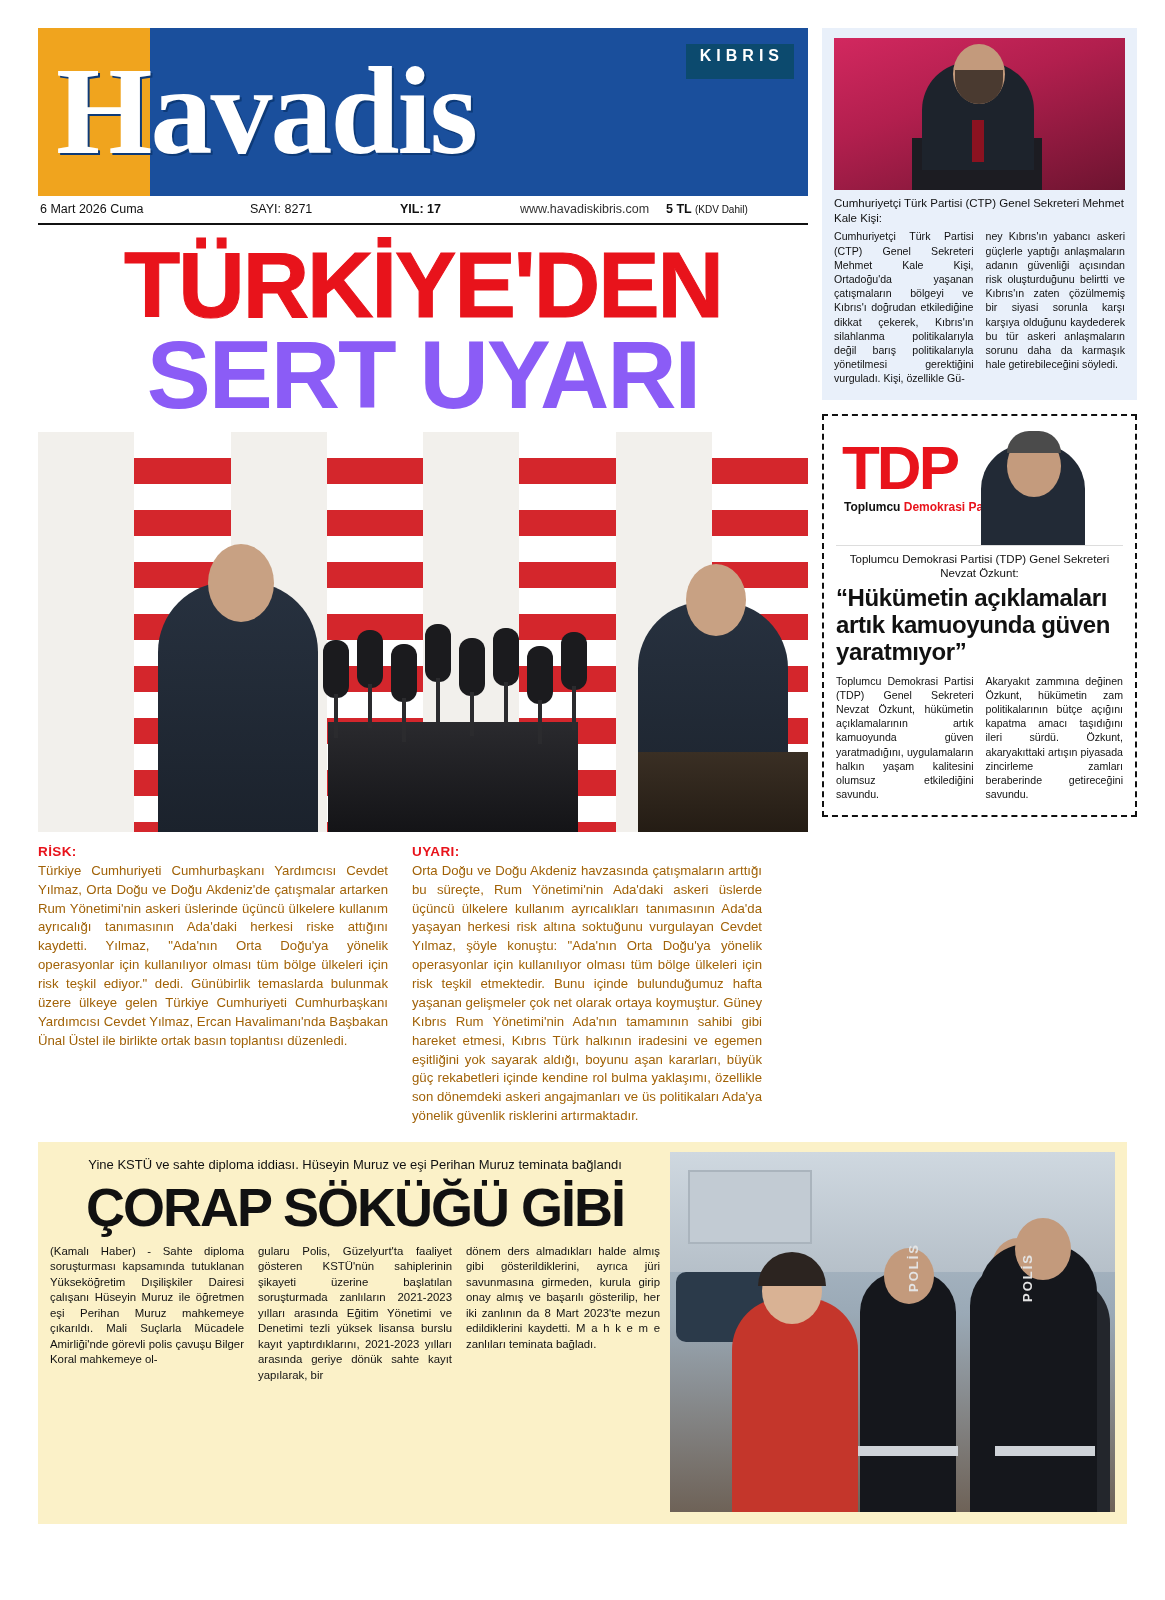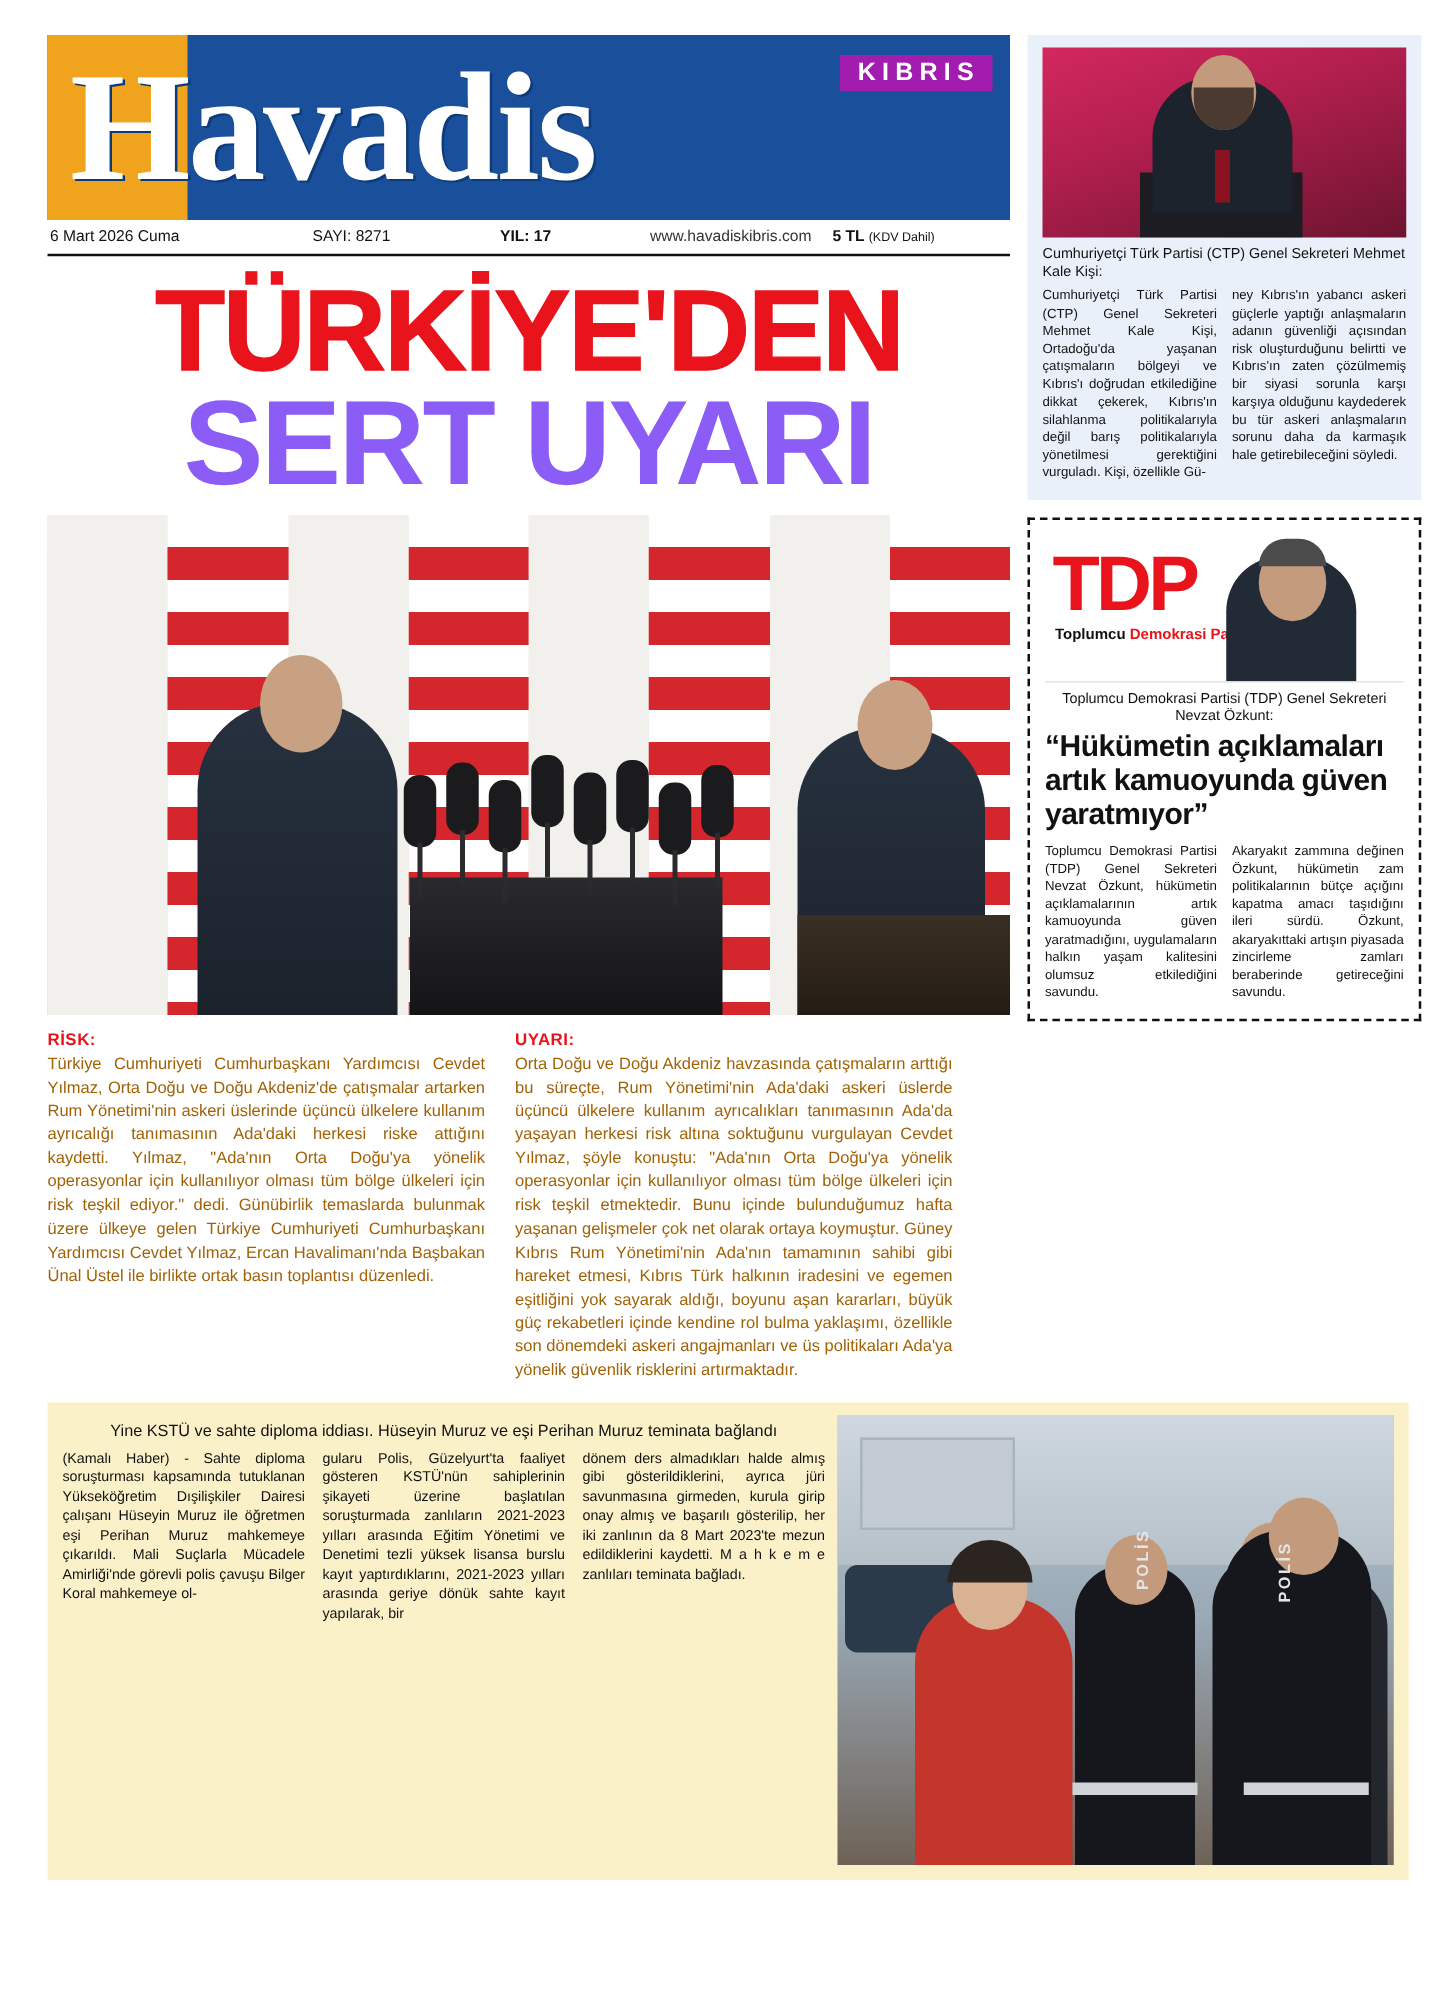--- a/index.html
+++ b/index.html
@@ -11,21 +11,21 @@
     color:#111;
     overflow:hidden;
     position:relative;
   }
   .page { width:1165px; height:1600px; position:relative; padding:28px 38px 0 38px; }
 
   
   .masthead-row { display:flex; gap:14px; align-items:flex-start; }
   .masthead { width:770px; position:relative; }
   .logo-band {
-    height:148px;
+    height:168px;
     background:#1a4f9c;
     position:relative;
     display:flex; align-items:center;
     overflow:hidden;
   }
   .logo-band::before {
     content:"";
     position:absolute; left:0; top:0; bottom:0; width:112px;
     background:#f0a41e;
   }
@@ -35,23 +35,23 @@
     font-weight:700;
     font-size:124px;
     line-height:1;
     color:#ffffff;
     letter-spacing:-2px;
     padding-left:18px;
     text-shadow:2px 2px 0 #0d3a78;
   }
   .kibris-tag {
     position:absolute; right:14px; top:16px;
-    background:#a21caf; color:#ffffff;
-    font-size:20px; letter-spacing:5px; font-weight:700;
-    padding:3px 10px 3px 14px;
+    background:#0c4a6e; color:#ffffff;
+    font-size:16px; letter-spacing:5px; font-weight:700;
+    padding:3px 10px 14px 14px;
   }
   .info-bar {
     display:flex; align-items:center;
     border-bottom:2px solid #111;
     font-size:12.5px;
     padding:6px 2px 7px 2px;
     color:#111;
   }
   .info-bar .d { width:210px; }
   .info-bar .s { width:150px; font-weight:400; }
@@ -340,20 +340,21 @@
           <div class="c">Toplumcu Demokrasi Partisi (TDP) Genel Sekreteri Nevzat Özkunt, hükümetin açıklamalarının artık kamuoyunda güven yaratmadığını, uygulamaların halkın yaşam kalitesini olumsuz etkilediğini savundu.</div>
           <div class="c">Akaryakıt zammına değinen Özkunt, hükümetin zam politikalarının bütçe açığını kapatma amacı taşıdığını ileri sürdü. Özkunt, akaryakıttaki artışın piyasada zincirleme zamları beraberinde getireceğini savundu.</div>
         </div>
       </div>
     </div>
   </div>
 
   <div class="bottom">
     <div class="bottom-left">
       <div class="bot-kicker">Yine KSTÜ ve sahte diploma iddiası. Hüseyin Muruz ve eşi Perihan Muruz teminata bağlandı</div>
+      <div class="bot-head">ÇORAP SÖKÜĞÜ GİBİ</div>
       <div class="bot-cols">
         <div class="c">(Kamalı Haber) - Sahte diploma soruşturması kapsamında tutuklanan Yükseköğretim Dışilişkiler Dairesi çalışanı Hüseyin Muruz ile öğretmen eşi Perihan Muruz mahkemeye çıkarıldı.
 Mali Suçlarla Mücadele Amirliği'nde görevli polis çavuşu Bilger Koral mahkemeye ol-</div>
         <div class="c">gularu Polis, Güzelyurt'ta faaliyet gösteren KSTÜ'nün sahiplerinin şikayeti üzerine başlatılan soruşturmada zanlıların 2021-2023 yılları arasında Eğitim Yönetimi ve Denetimi tezli yüksek lisansa burslu kayıt yaptırdıklarını, 2021-2023 yılları arasında geriye dönük sahte kayıt yapılarak, bir</div>
         <div class="c">dönem ders almadıkları halde almış gibi gösterildiklerini, ayrıca jüri savunmasına girmeden, kurula girip onay almış ve başarılı gösterilip, her iki zanlının da 8 Mart 2023'te mezun edildiklerini kaydetti. M a h k e m e zanlıları teminata bağladı.</div>
       </div>
     </div>
     <div class="bottom-right">
       <div class="bldg"></div>
       <div class="car"></div>

